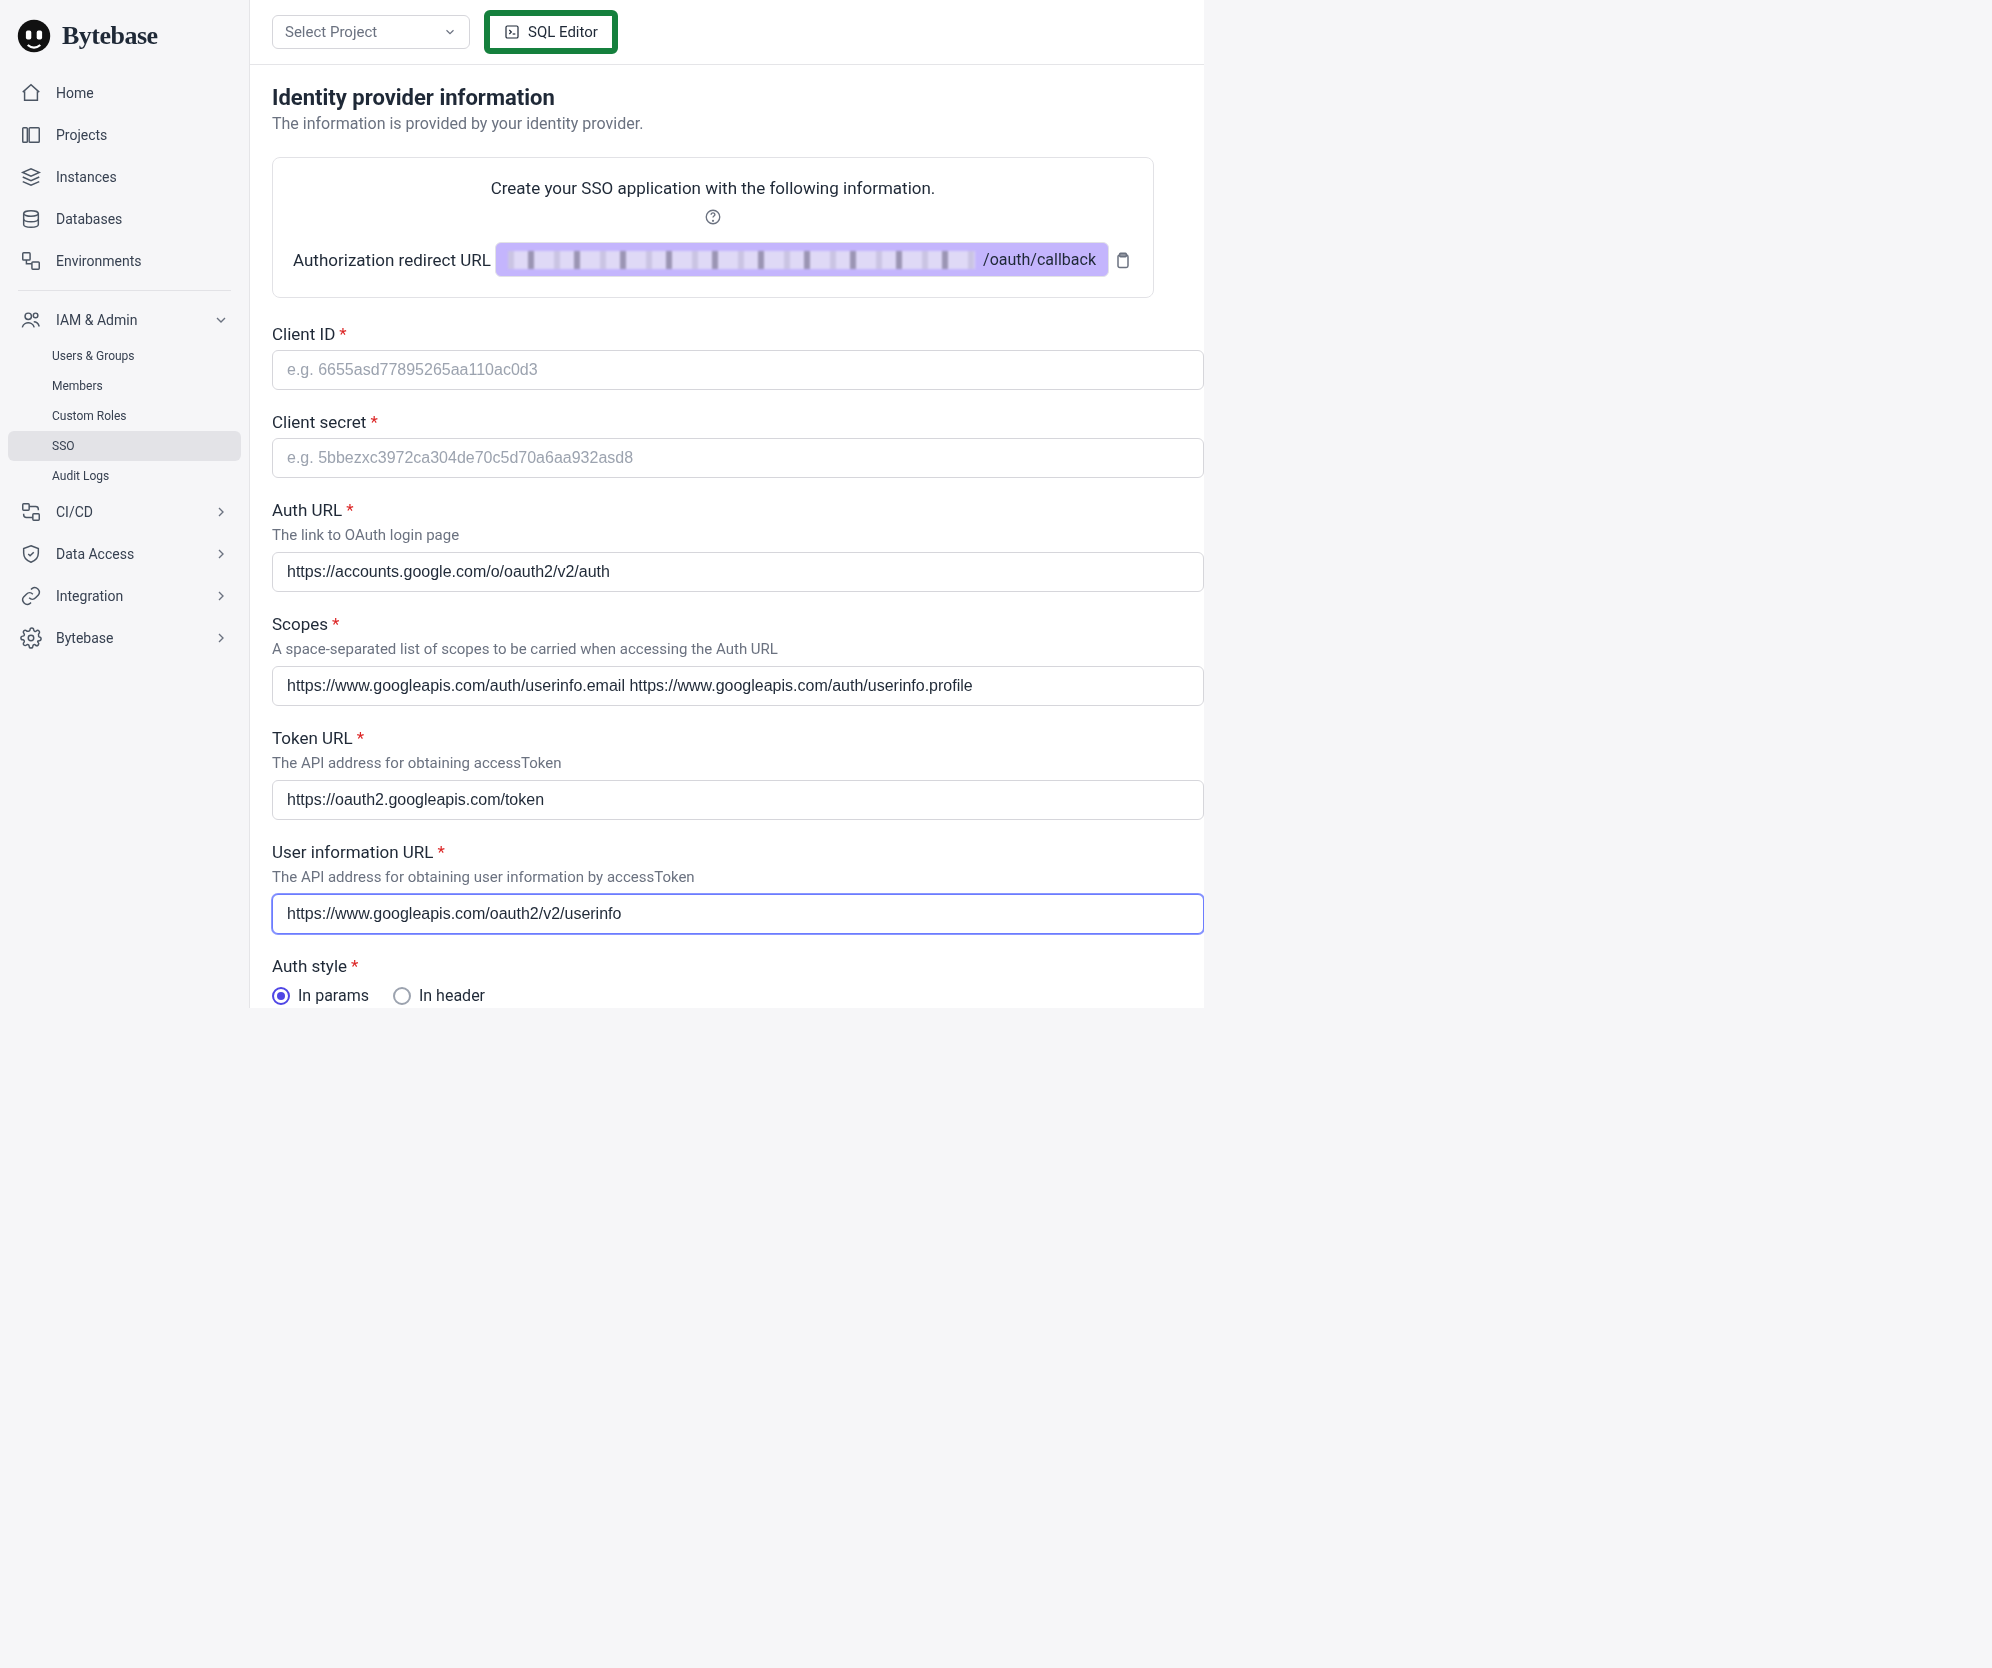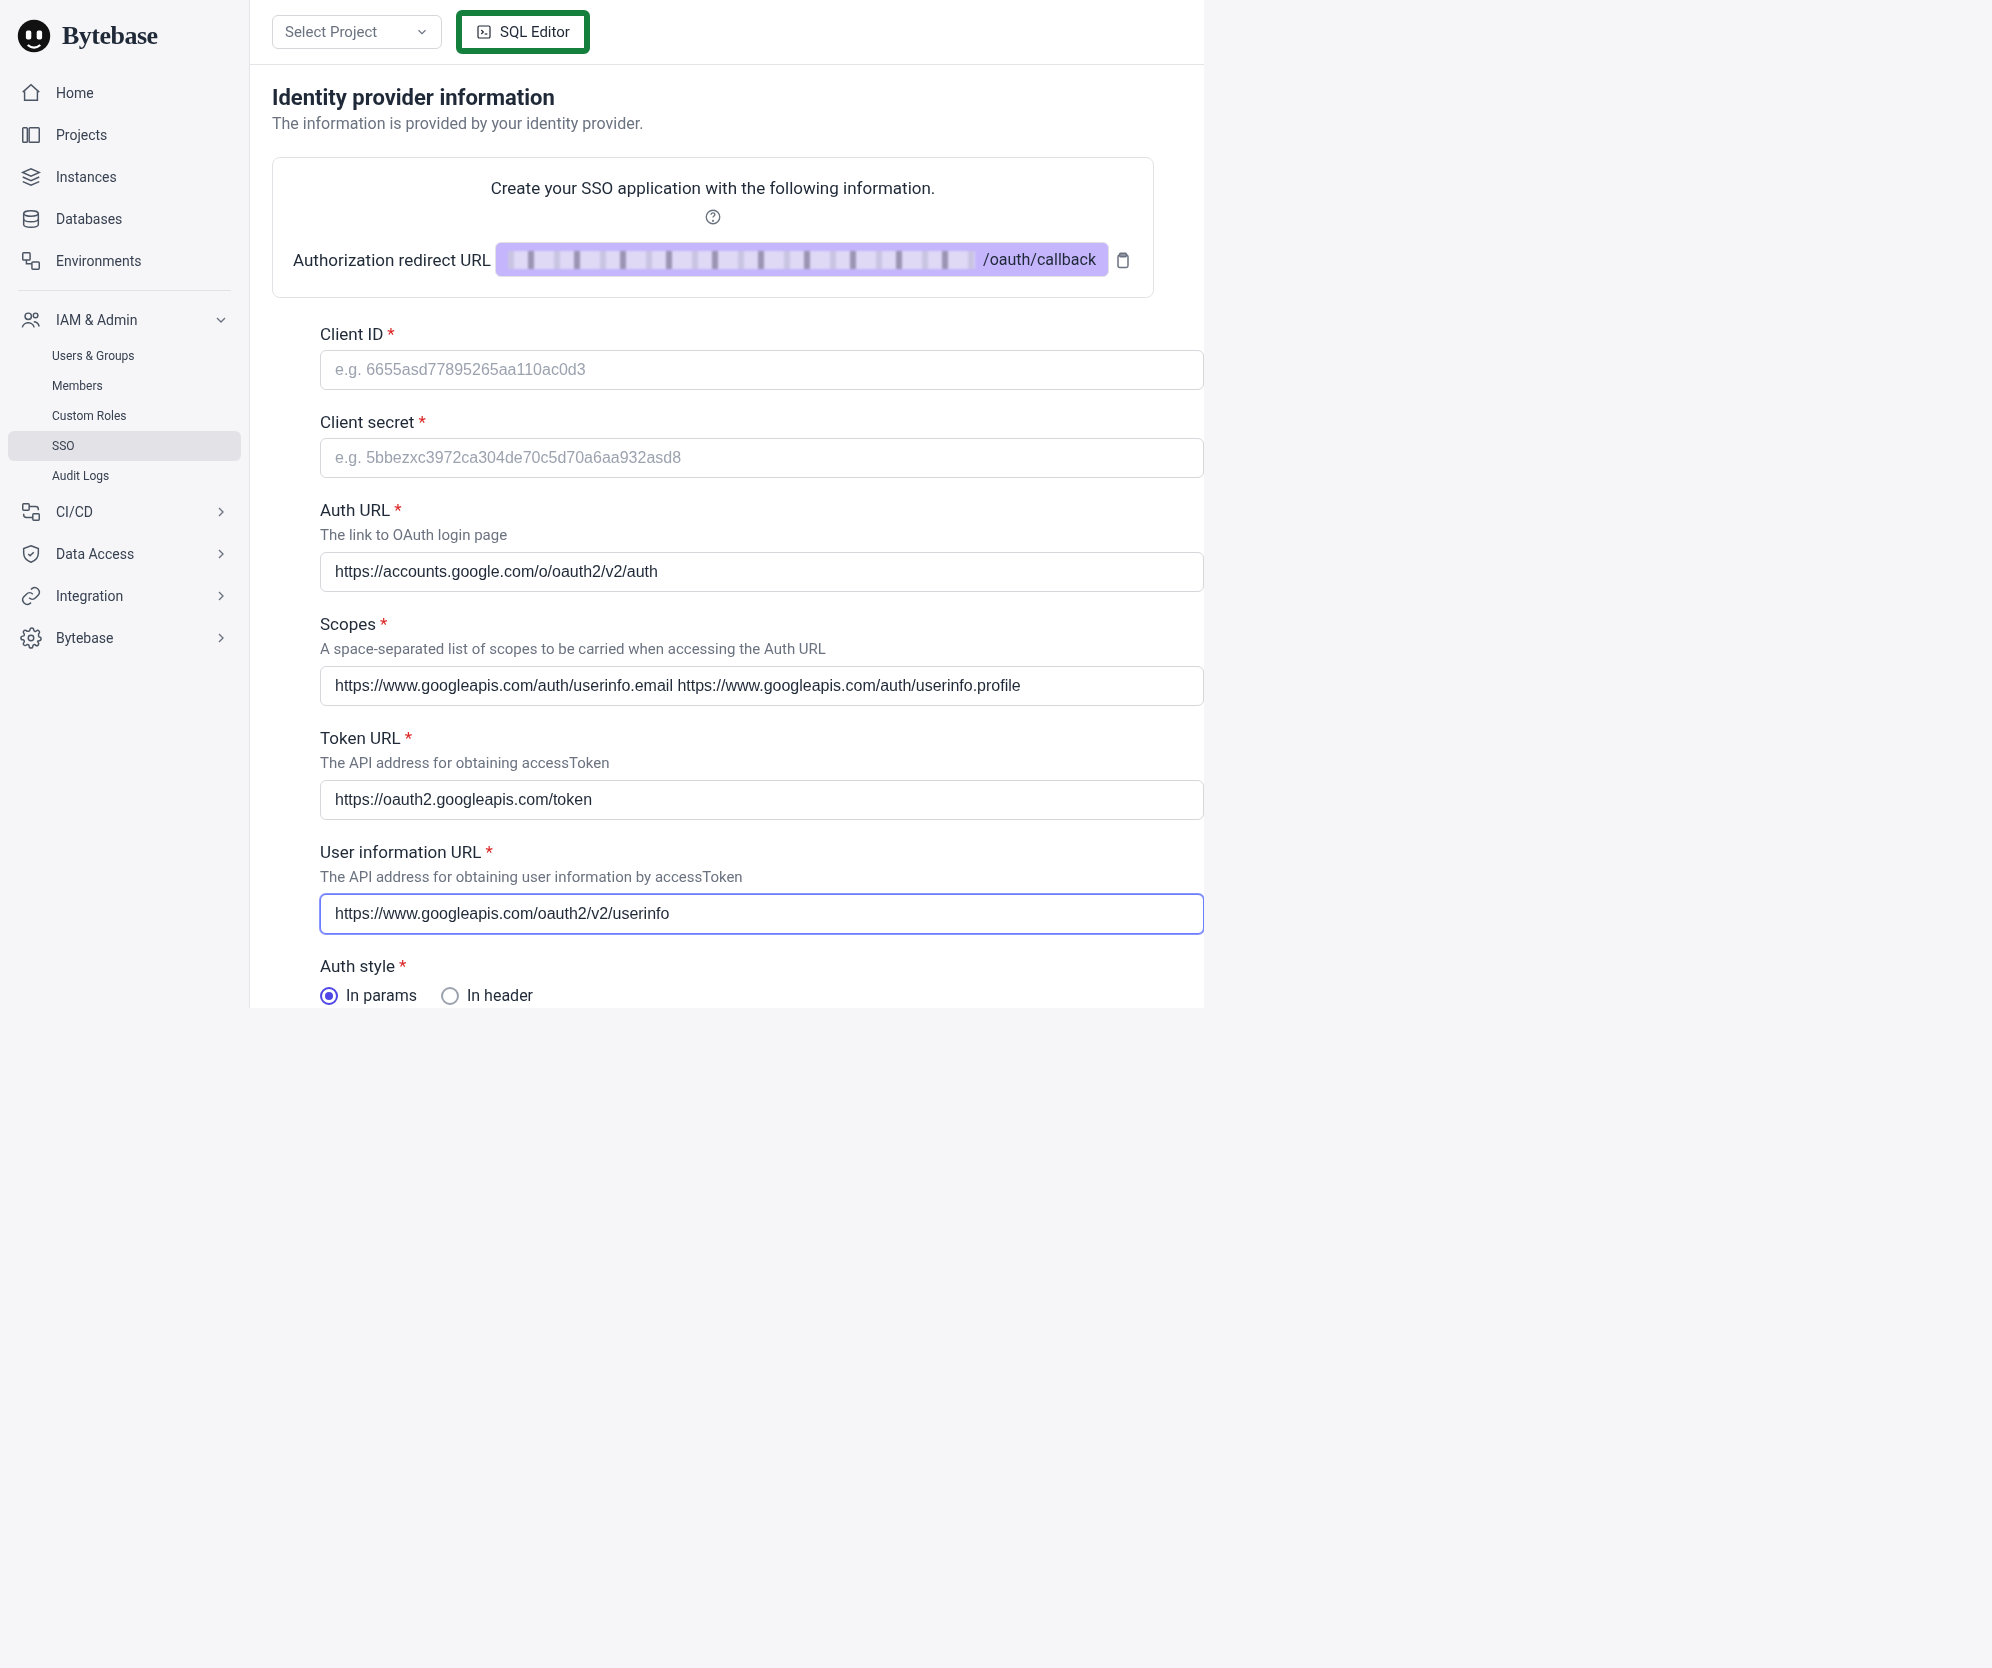--- a/index.html
+++ b/index.html
@@ -50,21 +50,21 @@
 .nav-sub.active { background:#e3e3e7; }
 .main { flex:1; background:#fff; display:flex; flex-direction:column; overflow:hidden; }
 .topbar {
   display:flex; align-items:center; gap:14px;
   padding: 10px 22px;
   border-bottom:1px solid #e5e5e8;
 }
 .select-project {
   display:flex; align-items:center; justify-content:space-between;
   border:1px solid #d6d6db; border-radius:6px;
-  padding: 7px 12px; width:170px; cursor:pointer;
+  padding: 7px 12px; width:198px; cursor:pointer;
   color:#6b7280; font-size:15px;
   background:#fff;
 }
 .sql-editor {
   display:flex; align-items:center; gap:8px;
   border:6px solid #15803d; border-radius:6px;
   padding:7px 14px; cursor:pointer; font-size:15px;
   background:#fff;
 }
 .content { padding: 20px 0 20px 22px; overflow-y:auto; flex:1; }
@@ -78,21 +78,21 @@
 .info-head svg { width:18px; height:18px; color:#6b7280; }
 .redirect-row { display:flex; align-items:center; gap:4px; }
 .redirect-label { font-size:17px; }
 .redirect-value {
   flex:1; background:#c4b5fd; border:1px solid #e2e2e6; border-radius:6px;
   padding:7px 12px; display:flex; align-items:center; gap:8px; overflow:hidden;
 }
 .blurred { flex:1; height:18px; background:repeating-linear-gradient(90deg,#cfcfd3 0 6px,#f1f1f3 6px 20px,#808083 20px 26px,#f1f1f3 26px 46px); filter:blur(1px); opacity:.6; }
 .redirect-suffix { font-size:16px; white-space:nowrap; }
 .copy-ic { width:20px; height:20px; color:#6b7280; cursor:pointer; flex-shrink:0; }
-.field { margin-bottom: 22px; margin-left: 48px; }
+.field { margin-bottom: 22px; }
 .field-label { font-size:17px; margin-bottom:6px; display:flex; gap:4px; align-items:baseline; }
 .req { color:#dc2626; }
 .field-sub { font-size:15px; color:#6b7280; margin-bottom:8px; }
 .field input[type=text] {
   width:100%; border:1px solid #d6d6db; border-radius:6px;
   padding:10px 14px; font-size:16px; color:#1f2937; background:#fff;
   outline:none;
 }
 .field input[type=text].focused { border-color:#6c7cff; box-shadow:0 0 0 1px #8a97ff; }
 .field input[type=text]::placeholder { color:#9ca3af; }

